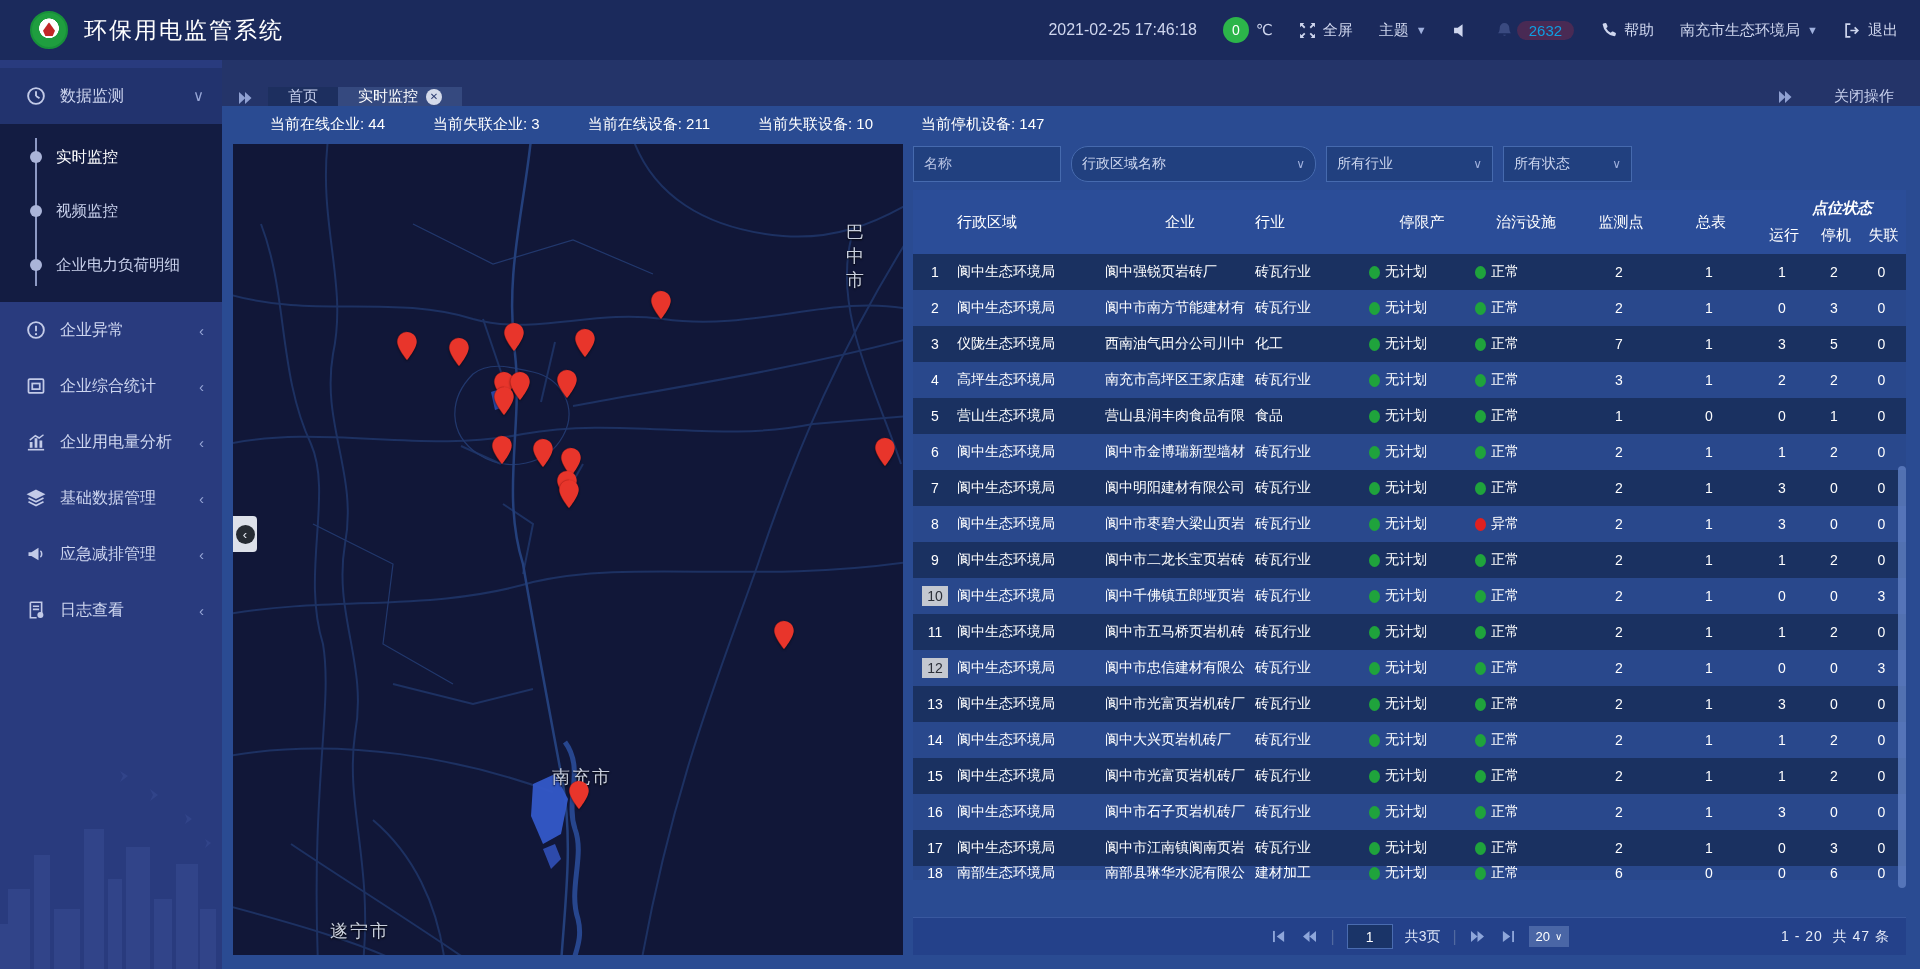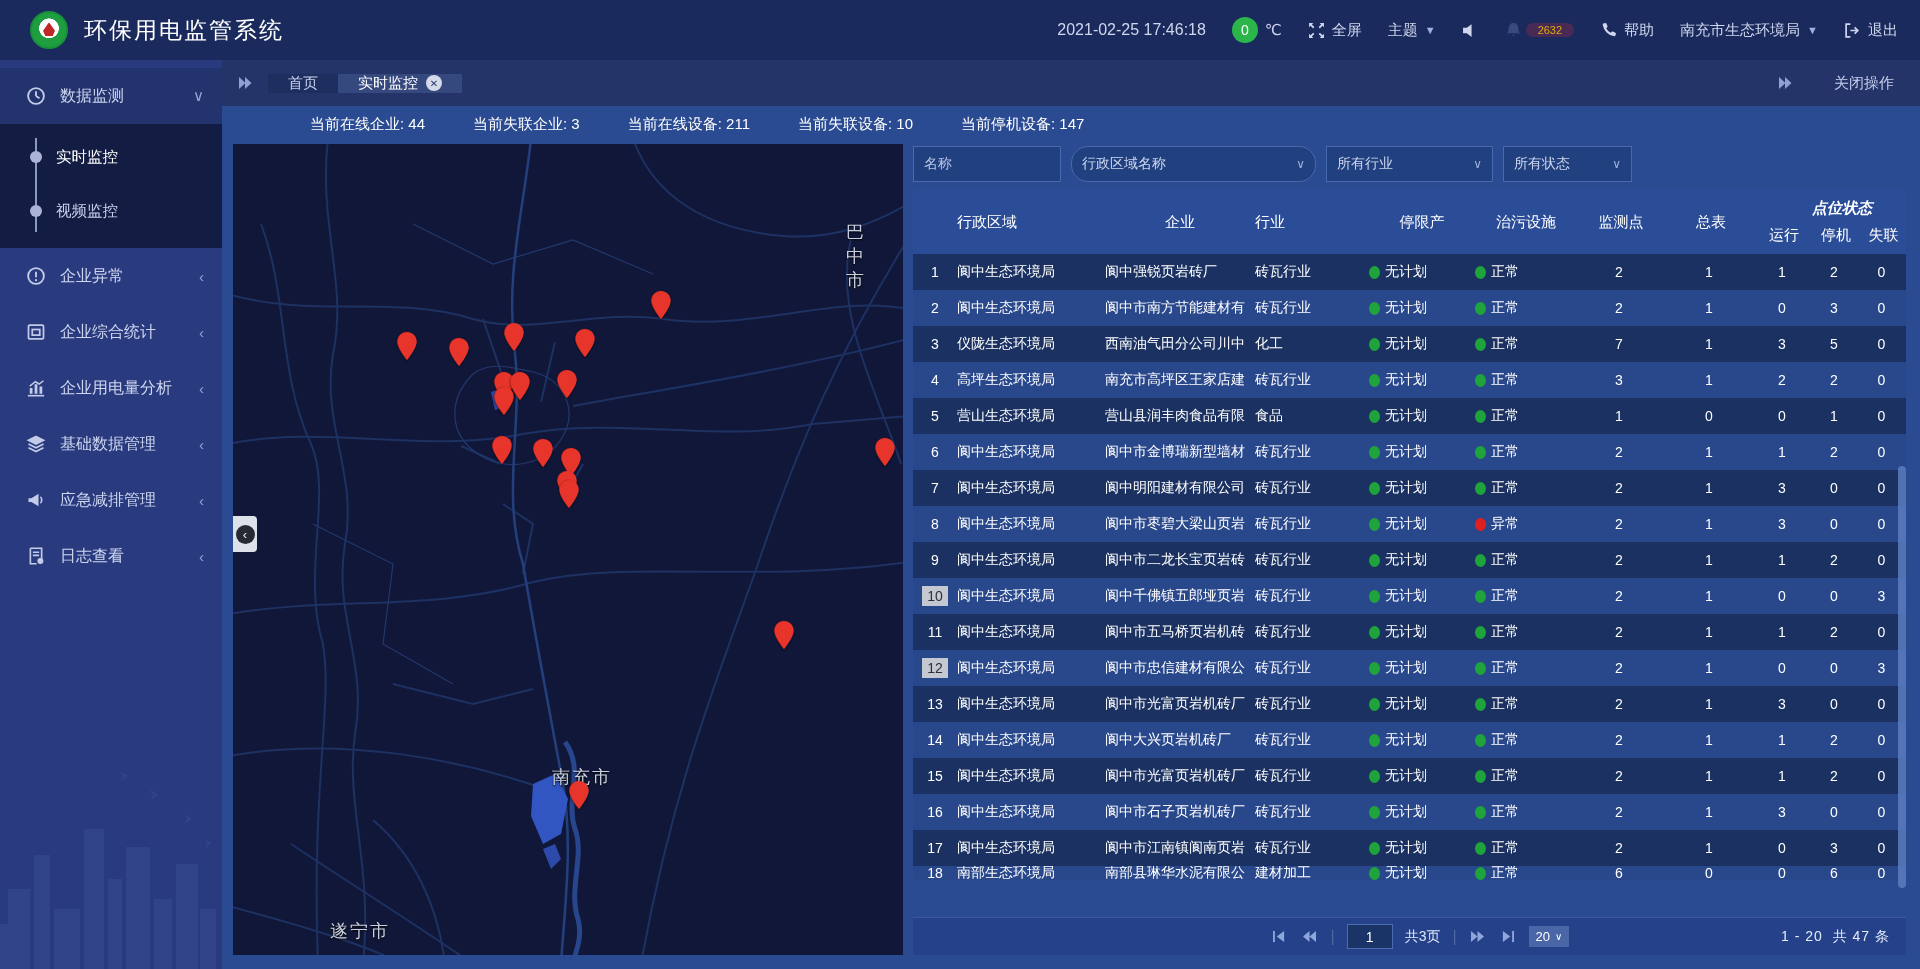--- a/index.html
+++ b/index.html
@@ -14,21 +14,21 @@
   .app-title { font-size:23px; font-weight:normal; letter-spacing:2px; margin-left:16px; color:#ffffff; }
   .header-right { position:absolute; right:0; top:0; height:60px; display:flex; align-items:center; gap:26px; padding-right:22px; font-size:15px; color:#cfd6ee; }
   .header-item { display:flex; align-items:center; gap:7px; cursor:pointer; white-space:nowrap; }
   .temp-badge { width:26px; height:26px; border-radius:50%; background:#2cb festival; background:#2cb54a; color:#fff; font-size:14px; display:flex; align-items:center; justify-content:center; }
   .temp-unit { font-size:15px; color:#cfd6ee; }
   .hicon { width:17px; height:17px; display:inline-flex; color:#cfd6ee; }
   .hicon svg{ width:100%; height:100%; }
   .caret { font-size:11px; color:#9fb0dd; }
   .bell-wrap { display:flex; align-items:center; gap:4px; opacity:.95; }
   .bell { color:#3c4c82; }
-  .badge-pill { background:#4c2a54; color:#eab308; font-size:11px; padding:1px 12px; border-radius:11px; }
+  .badge-pill { background:#4c2a54; color:#0ea5e9; font-size:15px; padding:1px 12px; border-radius:11px; }
 
   
   .main { display:flex; height:909px; }
   .sidebar { width:222px; background:#293b7e; color:#cdd5ef; flex:none; position:relative; overflow:hidden; }
   .content { flex:1; background:#2a4b92; display:flex; flex-direction:column; min-width:0; }
 
   
   .menu { margin-top:8px; position:relative; z-index:2; }
   .menu-item { height:56px; display:flex; align-items:center; padding:0 18px 0 26px; font-size:16px; cursor:pointer; }
   .menu-item .micon { width:20px; height:20px; margin-right:14px; color:#c3cbe8; flex:none; }
@@ -37,32 +37,32 @@
   .menu-item .mchev { font-size:15px; color:#97a6d6; }
   .menu-group.expanded > .menu-item { background:#22336e; }
   .submenu { background:#131c42; padding:6px 0 10px 0; position:relative; }
   .submenu::before { content:""; position:absolute; left:35px; top:14px; bottom:16px; width:2px; background:#8d99c4; }
   .submenu-item { height:54px; display:flex; align-items:center; padding-left:56px; font-size:15.5px; color:#c9d1ec; cursor:pointer; position:relative; }
   .submenu-item::before { content:""; position:absolute; left:30px; top:50%; transform:translateY(-50%); width:12px; height:12px; border-radius:50%; background:#aab4d8; }
   .submenu-item.active { color:#ffffff; }
   .skyline { position:absolute; bottom:0; left:0; width:100%; height:210px; opacity:.5; z-index:1; }
 
   
-  .tabbar { height:46px; background:#243469; display:flex; align-items:center; color:#c6cfec; flex:none; }
+  .tabbar { height:46px; background:#243469; display:flex; align-items:flex-end; color:#c6cfec; flex:none; }
   .tab-nav { width:46px; display:flex; align-items:center; justify-content:center; cursor:pointer; color:#8fa0d2; }
   .tab-nav svg{ width:16px; height:16px; }
   .tab { display:flex; align-items:center; gap:8px; padding:0 20px; font-size:15px; cursor:pointer; }
   .tab.home { background:#1d2f5f; }
   .tab.active { background:#35497f; color:#fff; }
   .tab-close { width:16px; height:16px; border-radius:50%; background:#d4daea; color:#2a3a6f; font-size:10px; display:flex; align-items:center; justify-content:center; }
   .tabbar-right { margin-left:auto; display:flex; align-items:center; gap:26px; padding-right:26px; }
   .close-ops { font-size:15px; color:#c6cfec; cursor:pointer; }
 
   
-  .statsbar { height:36px; display:flex; align-items:center; gap:48px; padding-left:48px; color:#fff; font-size:15px; flex:none;margin-left:40px; }
+  .statsbar { height:36px; display:flex; align-items:center; gap:48px; padding-left:48px; color:#fff; font-size:15px; flex:none; }
   .stat b { font-weight:normal; }
 
   
   .body-row { flex:1; display:flex; padding:2px 14px 14px 11px; gap:10px; min-height:0; }
 
   
   .map-panel { width:670px; height:811px; background:#111738; position:relative; flex:none; overflow:hidden; }
   .map-roads { position:absolute; inset:0; }
   .city-label { position:absolute; color:#c9cfdd; font-size:18px; letter-spacing:2px; transform:translate(-50%,-50%); text-shadow:0 1px 2px #000; }
   .pin { position:absolute; width:22px; height:30px; transform:translate(-50%,-100%); cursor:pointer; }
@@ -188,20 +188,23 @@
             <span class="mlabel">数据监测</span>
             <span class="mchev">∨</span>
           </div>
           <div class="submenu">
             <div class="submenu-item active">
               <span>实时监控</span>
             </div>
             <div class="submenu-item">
               <span>视频监控</span>
             </div>
+            <div class="submenu-item">
+              <span>企业电力负荷明细</span>
+            </div>
           </div>
         </div>
         <div class="menu-group">
           <div class="menu-item">
             <span class="micon"><svg viewBox="0 0 16 16" fill="none" stroke="currentColor" stroke-width="1.5">
                 <circle cx="8" cy="8" r="6.3"></circle>
                 <path d="M8 4.5v4.5"></path>
                 <circle cx="8" cy="11.3" r=".9" fill="currentColor" stroke="none"></circle>
               </svg></span>
             <span class="mlabel">企业异常</span>

